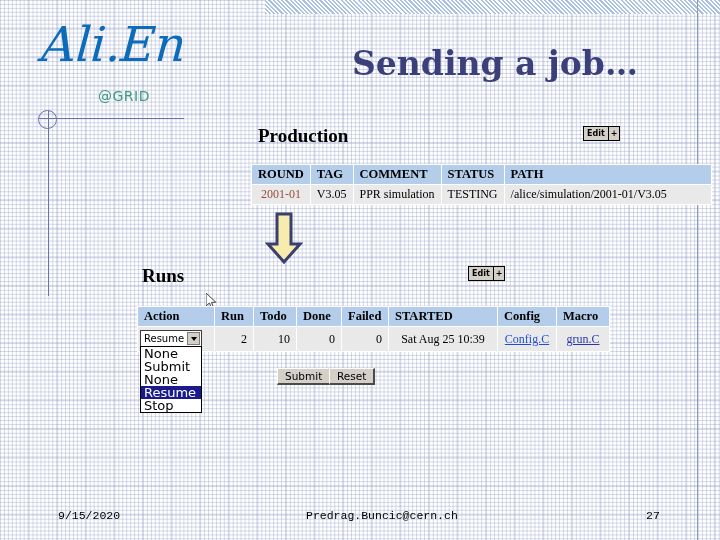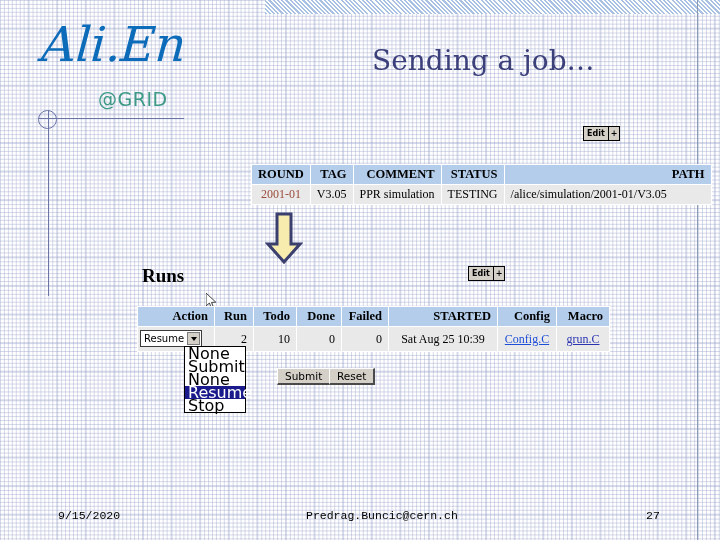--- a/index.html
+++ b/index.html
@@ -61,21 +61,21 @@
     font-weight: 400;
     color: #0d6cb9;
     letter-spacing: -0.5px;
     white-space: nowrap;
     transform: skewX(-4deg);
   }
   .logo-grid {
     position: absolute;
     left: 98px; top: 88px;
     font-family: "DejaVu Sans", "Liberation Sans", sans-serif;
-    font-size: 19px;
+    font-size: 14px;
     font-weight: 400;
     color: #3d9a86;
     letter-spacing: 0.5px;
     white-space: nowrap;
   }
   .logo-hline {
     position: absolute;
     left: 38px; top: 118px;
     width: 146px; height: 1px;
     background: #6b74a8;
@@ -91,24 +91,24 @@
     left: 38px; top: 110px;
     width: 17px; height: 17px;
     border: 1px solid #6b74a8;
     border-radius: 50%;
     background: transparent;
   }
 
   
   .slide-title {
     position: absolute;
-    left: 372px; top: 44px;
+    left: 352px; top: 44px;
     font-family: "DejaVu Serif", "Liberation Serif", serif;
-    font-size: 28px;
-    font-weight: 400;
+    font-size: 33px;
+    font-weight: 700;
     color: #3b3f7a;
     white-space: nowrap;
     letter-spacing: 0px;
   }
 
   .section-head {
     position: absolute;
     font-family: "Liberation Serif", "DejaVu Serif", serif;
     font-size: 19px;
     font-weight: bold;
@@ -147,21 +147,21 @@
     font-size: 12px;
     color: #000000;
     background: #ffffff;
   }
   table.webtable th {
     background: #b3cdeb;
     border: 1px solid #ffffff;
     font-weight: bold;
     font-size: 12.5px;
     padding: 2px 6px;
-    text-align: right;
+    text-align: left;
     white-space: nowrap;
     color: #000000;
   }
   table.webtable td {
     background: #e9e9e9;
     border: 1px solid #ffffff;
     padding: 2px 6px;
     white-space: nowrap;
     font-size: 12px;
   }
@@ -202,24 +202,23 @@
     border-top: 4px solid #000000;
   }
 
   .dropdown-list {
     position: absolute;
     left: 140px; top: 346px;
     width: 62px;
     border: 1px solid #000000;
     background: #ffffff;
     font-family: "DejaVu Sans", "Liberation Sans", sans-serif;
-    font-size: 16px;
+    font-size: 13px;
     box-sizing: border-box;
     z-index: 5;
-    margin-left: 44px;
   }
   .dropdown-list li {
     list-style: none;
     padding: 0 0 0 3px;
     height: 13px;
     line-height: 13px;
     white-space: nowrap;
     color: #000000;
   }
   .dropdown-list ul { margin: 0; padding: 0; }
@@ -285,20 +284,21 @@
   <div class="logo-wrap">
     <div class="logo-alien">Ali.En</div>
     <div class="logo-grid">@GRID</div>
     <div class="logo-hline"></div>
     <div class="logo-vline"></div>
     <div class="logo-circle"></div>
   </div>
 
   <div class="slide-title">Sending a job…</div>
 
+  <div class="section-head" style="left:258px; top:125px;">Production</div>
 
   <div class="edit-btn" style="left:583px; top:126px;">
     <span class="seg">Edit</span>
     <span class="seg">+</span>
   </div>
 
   <table class="webtable" style="left:251px; top:164px;">
     <thead>
       <tr>
         <th>ROUND</th>

